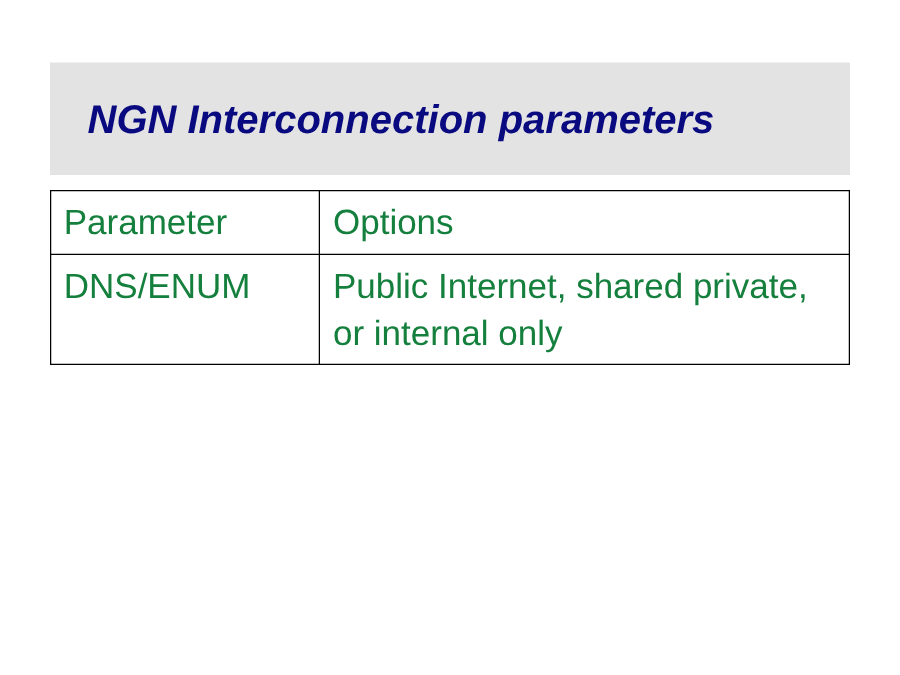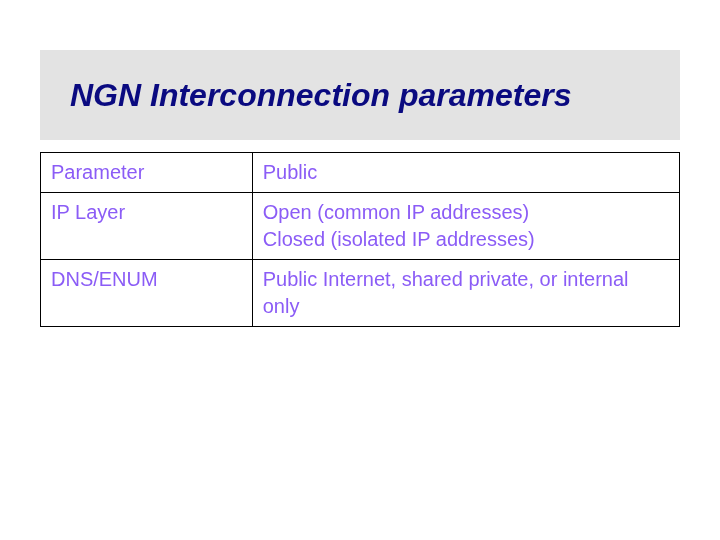--- a/index.html
+++ b/index.html
@@ -39,23 +39,23 @@
   .tbl {
     position: absolute;
     left: 40px;
     top: 152px;
     width: 640px;
     border-collapse: collapse;
   }
   .tbl td {
     border: 1.5px solid #000;
     padding: 6px 10px 6px 10px;
-    font-size: 20px;
+    font-size: 28px;
     line-height: 1.35;
-    color: #8b5cf6;
+    color: #15803d;
     vertical-align: top;
   }
   .tbl .col-param {
     width: 200px;
   }
   .tbl .col-opts {
     width: 440px;
   }
 </style>
 </head>
@@ -64,25 +64,21 @@
 <div class="slide">
 
   <div class="title-band">
     <h1>NGN Interconnection parameters</h1>
   </div>
 
   <table class="tbl">
     <tbody>
         <tr>
       <td class="col-param">Parameter</td>
-      <td class="col-opts">Public</td>
-    </tr>
-    <tr>
-      <td class="col-param">IP Layer</td>
-      <td class="col-opts">Open (common IP addresses)<br>Closed  (isolated IP addresses)</td>
+      <td class="col-opts">Options</td>
     </tr>
     <tr>
       <td class="col-param">DNS/ENUM</td>
       <td class="col-opts">Public Internet, shared private, or internal only</td>
     </tr>
   </tbody>
     </table>
 
 </div>
 

